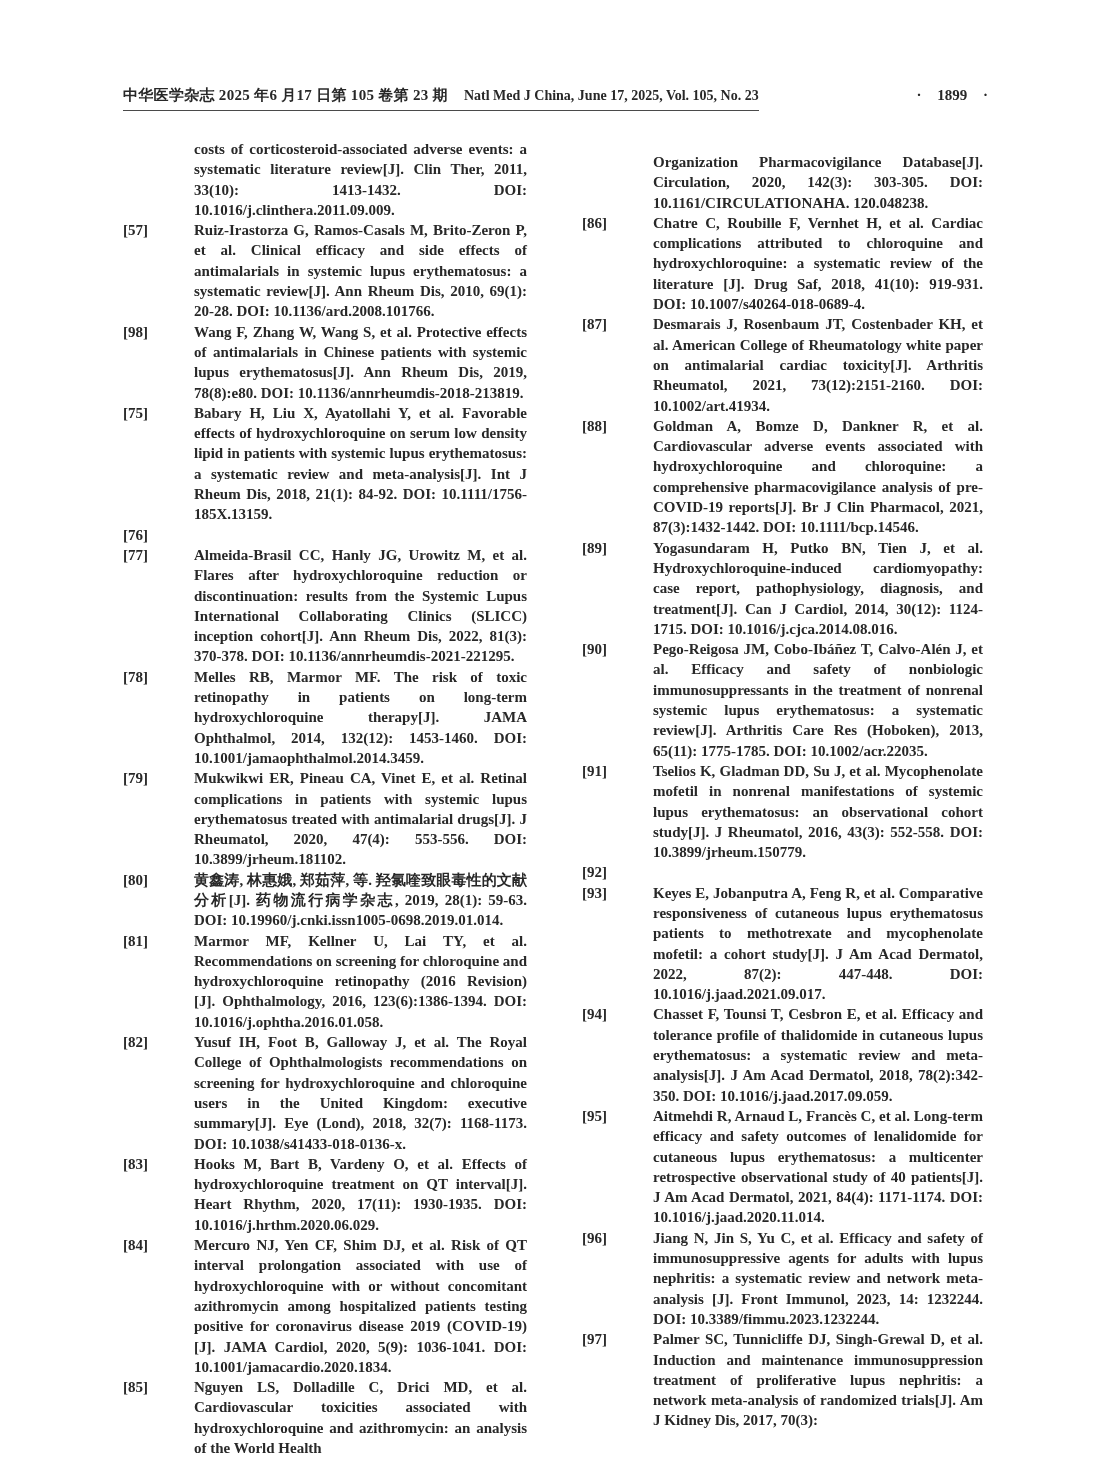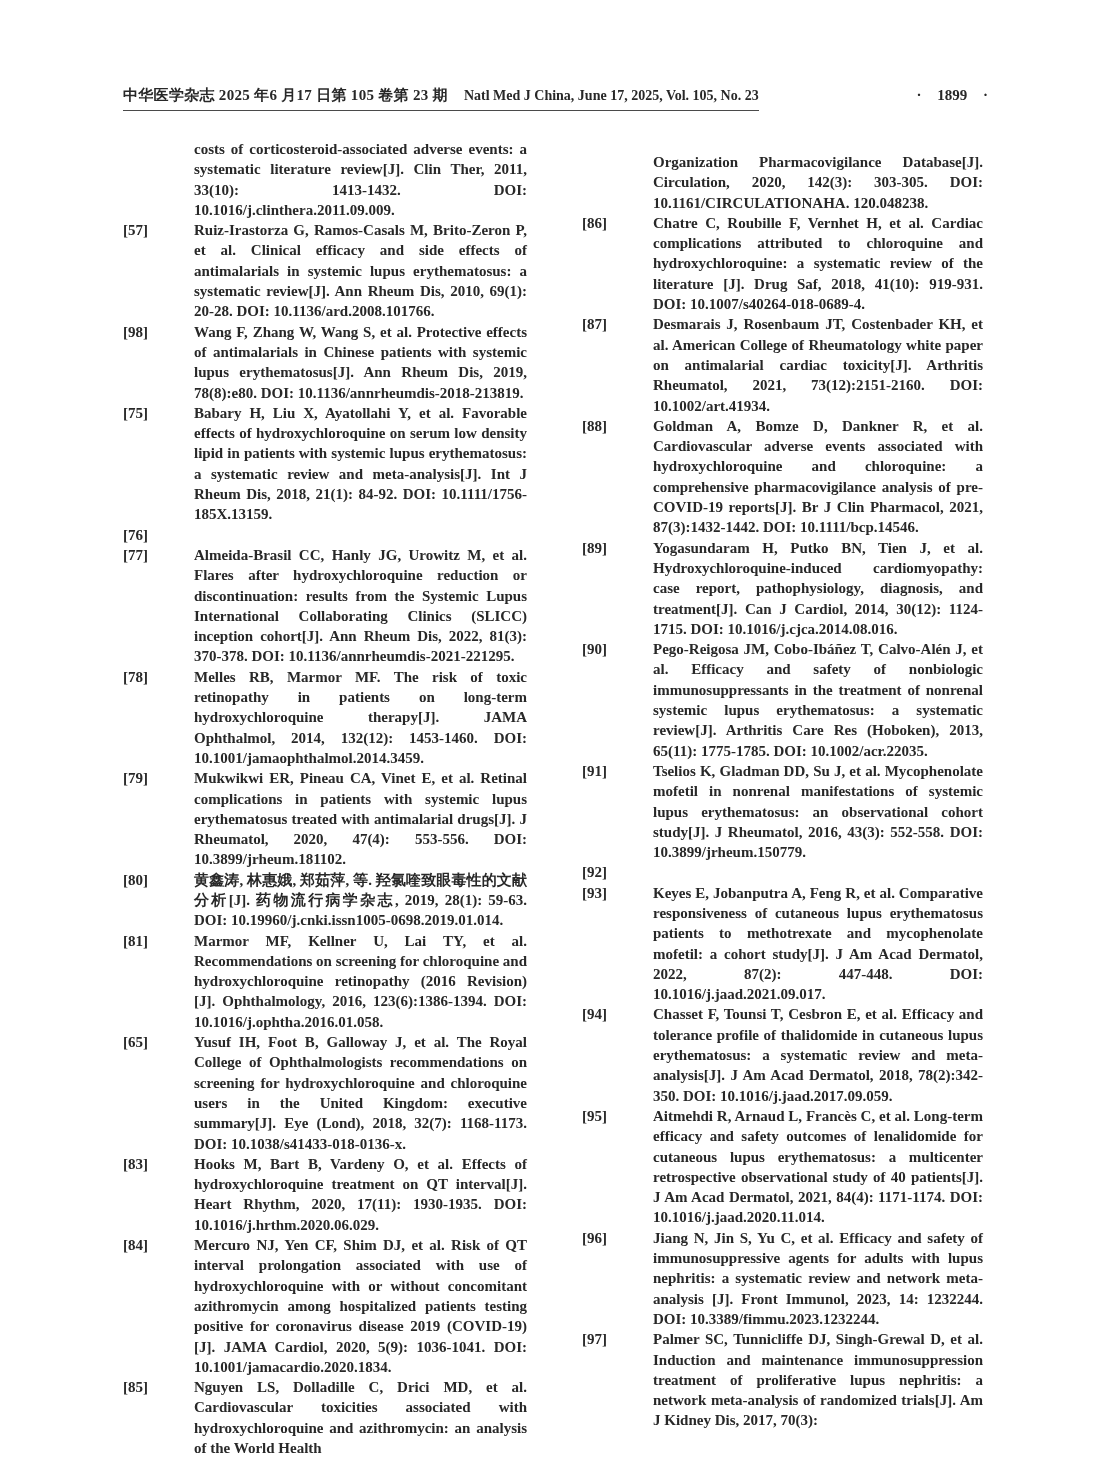--- a/index.html
+++ b/index.html
@@ -117,21 +117,21 @@
         </div>
         <div class="ref">
           <span class="ref-num">[80]</span>
           <div class="ref-text">黄鑫涛, 林惠娥, 郑茹萍, 等. 羟氯喹致眼毒性的文献分析[J]. 药物流行病学杂志, 2019, 28(1): 59-63. DOI: 10.19960/j.cnki.issn1005-0698.2019.01.014.</div>
         </div>
         <div class="ref">
           <span class="ref-num">[81]</span>
           <div class="ref-text">Marmor MF, Kellner U, Lai TY, et al. Recommendations on screening for chloroquine and hydroxychloroquine retinopathy (2016 Revision) [J]. Ophthalmology, 2016, 123(6):1386-1394. DOI: 10.1016/j.ophtha.2016.01.058.</div>
         </div>
         <div class="ref">
-          <span class="ref-num">[65]</span>
+          <span class="ref-num">[82]</span>
           <div class="ref-text">Yusuf IH, Foot B, Galloway J, et al. The Royal College of Ophthalmologists recommendations on screening for hydroxychloroquine and chloroquine users in the United Kingdom: executive summary[J]. Eye (Lond), 2018, 32(7): 1168-1173. DOI: 10.1038/s41433-018-0136-x.</div>
         </div>
         <div class="ref">
           <span class="ref-num">[83]</span>
           <div class="ref-text">Hooks M, Bart B, Vardeny O, et al. Effects of hydroxychloroquine treatment on QT interval[J]. Heart Rhythm, 2020, 17(11): 1930-1935. DOI: 10.1016/j.hrthm.2020.06.029.</div>
         </div>
         <div class="ref">
           <span class="ref-num">[84]</span>
           <div class="ref-text">Mercuro NJ, Yen CF, Shim DJ, et al. Risk of QT interval prolongation associated with use of hydroxychloroquine with or without concomitant azithromycin among hospitalized patients testing positive for coronavirus disease 2019 (COVID-19) [J]. JAMA Cardiol, 2020, 5(9): 1036-1041. DOI: 10.1001/jamacardio.2020.1834.</div>
         </div>

